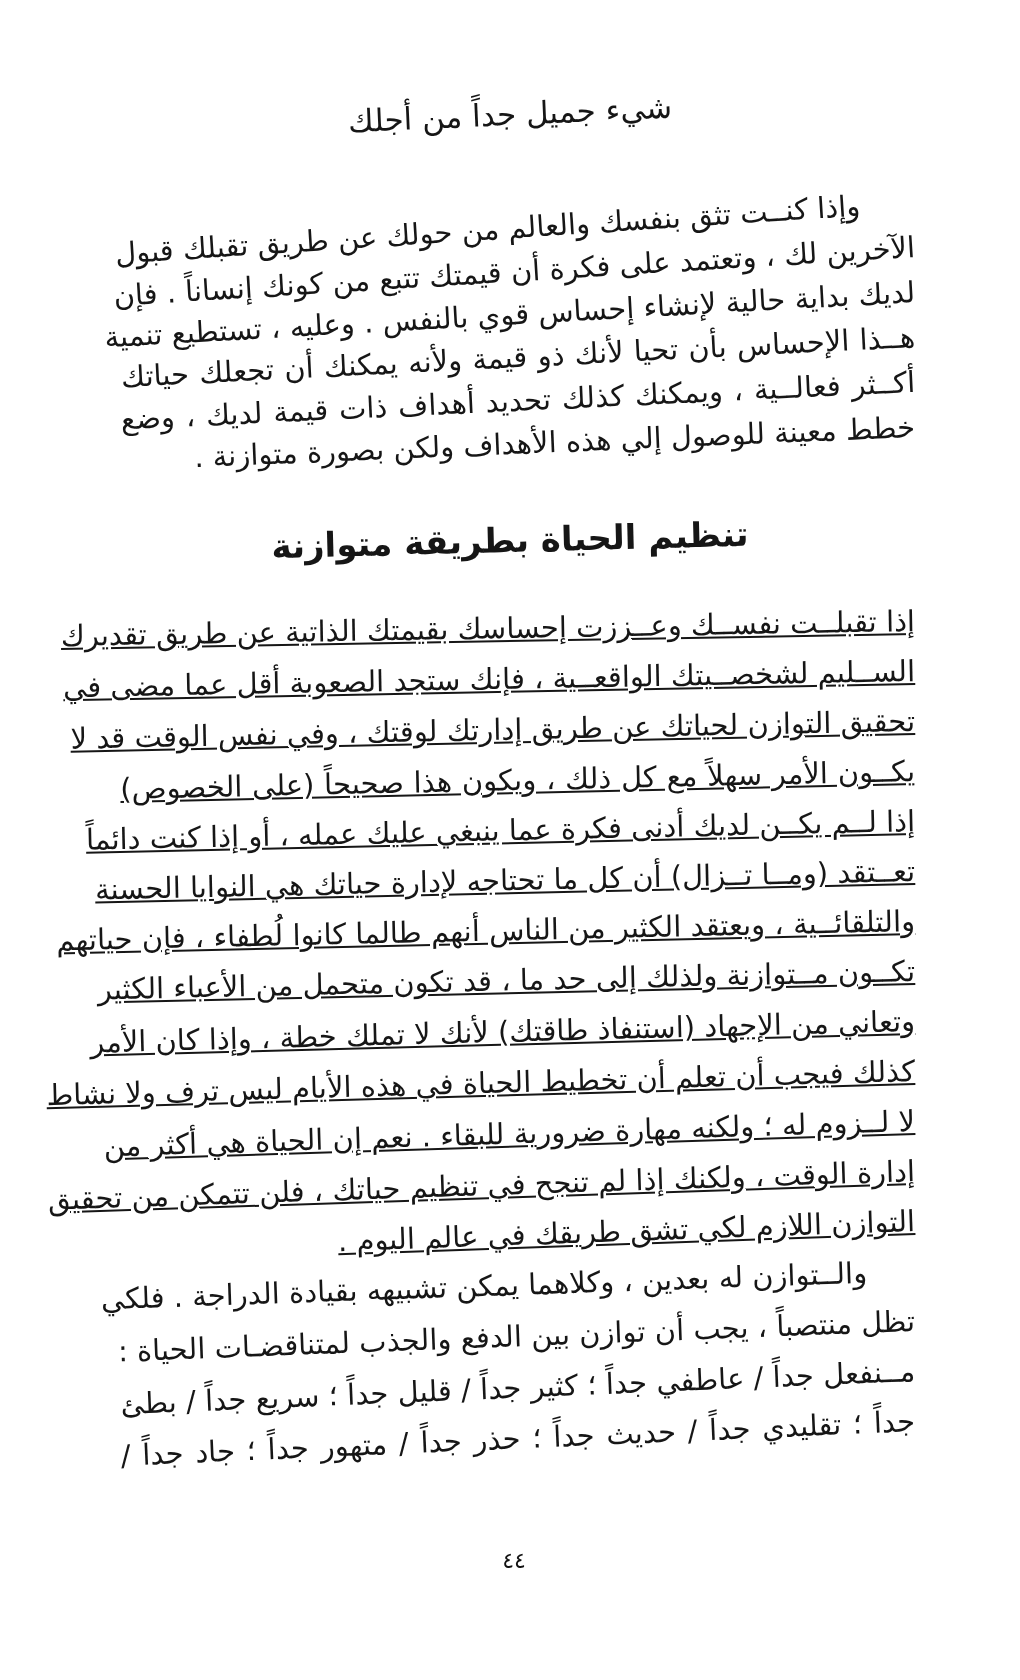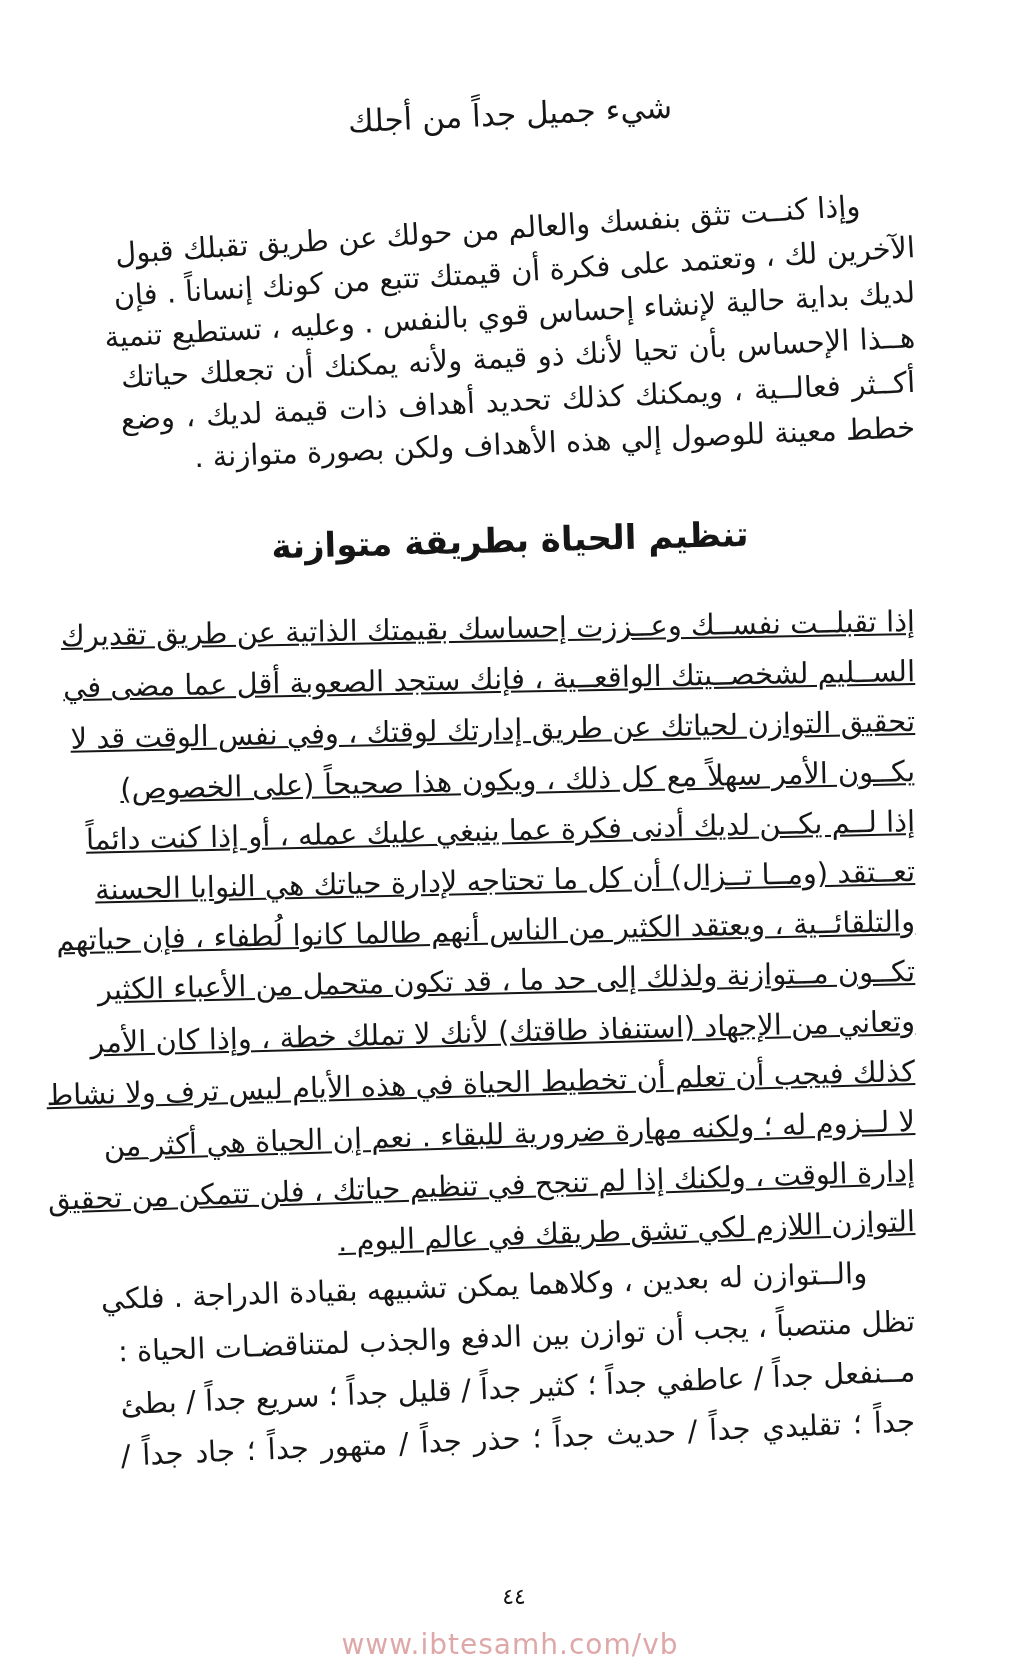--- a/index.html
+++ b/index.html
@@ -73,21 +73,21 @@
   .para2 .line:nth-child(12) { transform: rotate(-1.9deg); }
   .para2 .line:nth-child(13) { transform: rotate(-2.0deg); text-align-last: right; }
   .para3 { top: 1246px; }
   .para3 .line { line-height: 50px; transform: rotate(-2.2deg); }
   .para3 .line:nth-child(1) { transform: rotate(-2.0deg); padding-right: 48px; }
   .para3 .line:nth-child(2) { transform: rotate(-2.2deg); }
   .para3 .line:nth-child(3) { transform: rotate(-2.4deg); }
   .para3 .line:nth-child(4) { transform: rotate(-2.5deg); }
   .page-number {
     position: absolute;
-    top: 1584px;
+    top: 1548px;
     right: 0;
     left: 0;
     text-align: center;
     font-size: 22px;
     color: #111111;
     padding-left: 8px;
   }
   .watermark {
     position: absolute;
     top: 1628px;
@@ -136,15 +136,14 @@
 
   <div class="para para3">
       <div class="line">والــتوازن له بعدين ، وكلاهما يمكن تشبيهه بقيادة الدراجة . فلكي</div>
       <div class="line">تظل منتصباً ، يجب أن توازن بين الدفع والجذب لمتناقضـات الحياة :</div>
       <div class="line">مــنفعل جداً / عاطفي جداً ؛ كثير جداً / قليل جداً ؛ سريع جداً / بطئ</div>
       <div class="line">جداً ؛ تقليدي جداً / حديث جداً ؛ حذر جداً / متهور جداً ؛ جاد جداً /</div>
     </div>
 
   <div class="page-number">٤٤</div>
 
-  <div class="watermark">www.ibtesamh.com/vb</div>
 
 </div>
 
 </body></html>

